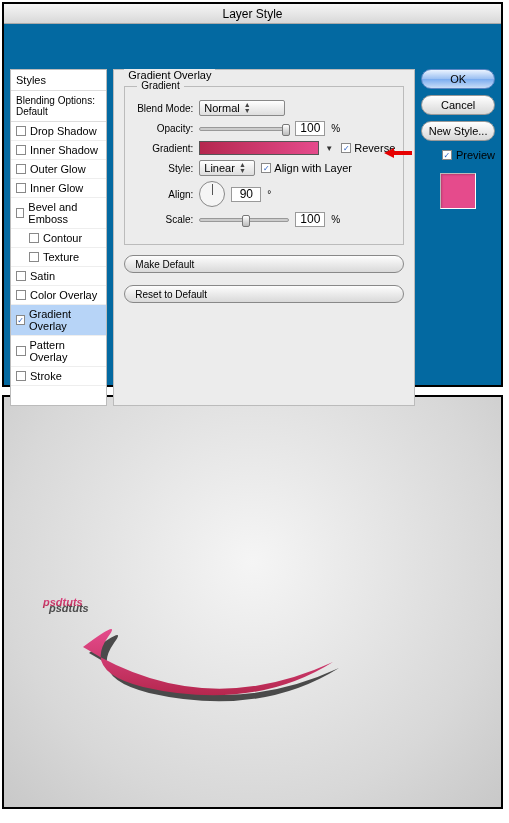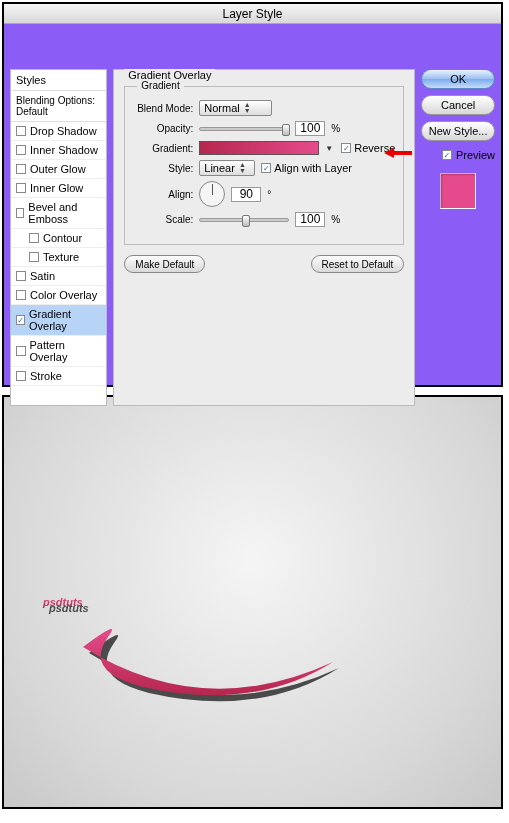--- a/index.html
+++ b/index.html
@@ -1,19 +1,19 @@
 <!DOCTYPE html>
 <html><head>
 <meta charset="utf-8">
 <style>
 * { box-sizing: border-box; margin: 0; padding: 0; font-family: "Lucida Grande", Arial, sans-serif; font-size: 11px; }
 body { background: #fff; }
 
 .shot { border: 2px solid #000; margin: 2px; }
-.shot1 { width: 501px; height: 385px; background: #8b5cf6; position: relative; }
+.shot1 { width: 501px; height: 385px; background: #0369a1; position: relative; }
 .shot2 { width: 501px; height: 414px; margin-top: 8px; background: radial-gradient(ellipse at center 40%, #f5f5f5 0%, #d8d8d8 70%, #c8c8c8 100%); display: flex; align-items: center; justify-content: center; }
 
 .titlebar { height: 20px; background: linear-gradient(#f6f6f6,#d8d8d8); border-bottom: 1px solid #aaa; text-align: center; line-height: 20px; font-size: 12px; }
 .window-body { display: flex; padding: 18px 6px 6px 6px; gap: 6px; height: calc(100% - 20px); margin-top: 27px; }
 
 .styles-panel { width: 108px; border: 1px solid #bbb; background: #fff; }
 .styles-header { padding: 4px 5px; border-bottom: 1px solid #ddd; }
 .styles-sub { padding: 4px 5px; border-bottom: 1px solid #ddd; font-size: 10px; }
 .style-row { padding: 3px 5px; border-bottom: 1px solid #eee; display: flex; align-items: center; gap: 4px; font-size: 10px; }
 .style-row.indent { padding-left: 18px; }
@@ -37,21 +37,21 @@
 .gradient-swatch { width: 120px; height: 14px; border: 1px solid #555; background: linear-gradient(to right, #b5274e, #e54b8c); }
 .grad-arrow { width: 10px; font-size: 8px; color: #333; }
 
 .reverse-wrap { display: flex; align-items: center; gap: 3px; font-size: 10px; }
 .red-arrow { position: absolute; right: 2px; top: 76px; }
 .red-arrow svg { display: block; }
 
 .angle-dial { width: 26px; height: 26px; border: 1px solid #888; border-radius: 50%; background: #f5f5f5; position: relative; }
 .angle-dial::after { content:""; position:absolute; left:50%; top:2px; width:1px; height:11px; background:#555; }
 
-.btn-row { display: flex; gap: 12px; justify-content: space-between; margin-top: 10px; }
+.btn-row { display: flex; gap: 12px; justify-content: center; margin-top: 10px; flex-direction: column; }
 .pill-btn { background: linear-gradient(#fdfdfd,#d9d9d9); border: 1px solid #888; border-radius: 10px; height: 18px; padding: 0 10px; font-size: 10px; display: inline-flex; align-items: center; }
 
 .right-col { width: 82px; display: flex; flex-direction: column; gap: 6px; align-items: stretch; }
 .aqua-btn { height: 20px; border-radius: 10px; border: 1px solid #5b86c4; background: linear-gradient(#eaf3ff,#9dc1f2 48%,#7cadf0 52%,#c9ddf7); text-align: center; line-height: 18px; font-size: 11px; }
 .aqua-btn.gray { border-color: #999; background: linear-gradient(#fff,#d8d8d8); }
 .preview-check { display: flex; align-items: center; gap: 4px; font-size: 11px; margin-top: 2px; justify-content: flex-end; }
 .preview-swatch { width: 36px; height: 36px; background: #e54b8c; border: 1px solid #bbb; border-bottom-color:#fff; border-right-color:#fff; align-self: center; margin-top: 6px; box-shadow: inset 1px 1px 2px rgba(0,0,0,.2); }
 
 .psdtuts { position: relative; text-decoration: underline; }
 .psdtuts svg { display:block; }
@@ -118,21 +118,21 @@
     </div>
 
     <div class="gradient-panel">
       <div class="fieldset-label">Gradient Overlay</div>
 
       <div class="inner-fieldset">
         <div class="inner-label">Gradient</div>
 
         <div class="form-row">
           <span class="form-label">Blend Mode:</span>
-          <span class="select" style="width:73px;">
+          <span class="select" style="width:86px;">
             <span>Normal</span>
             <span class="arrows">▲<br>▼</span>
           </span>
         </div>
 
         <div class="form-row">
           <span class="form-label">Opacity:</span>
           <span class="slider-track">
               <span class="slider-thumb" style="left:82px;"></span>
             </span>

